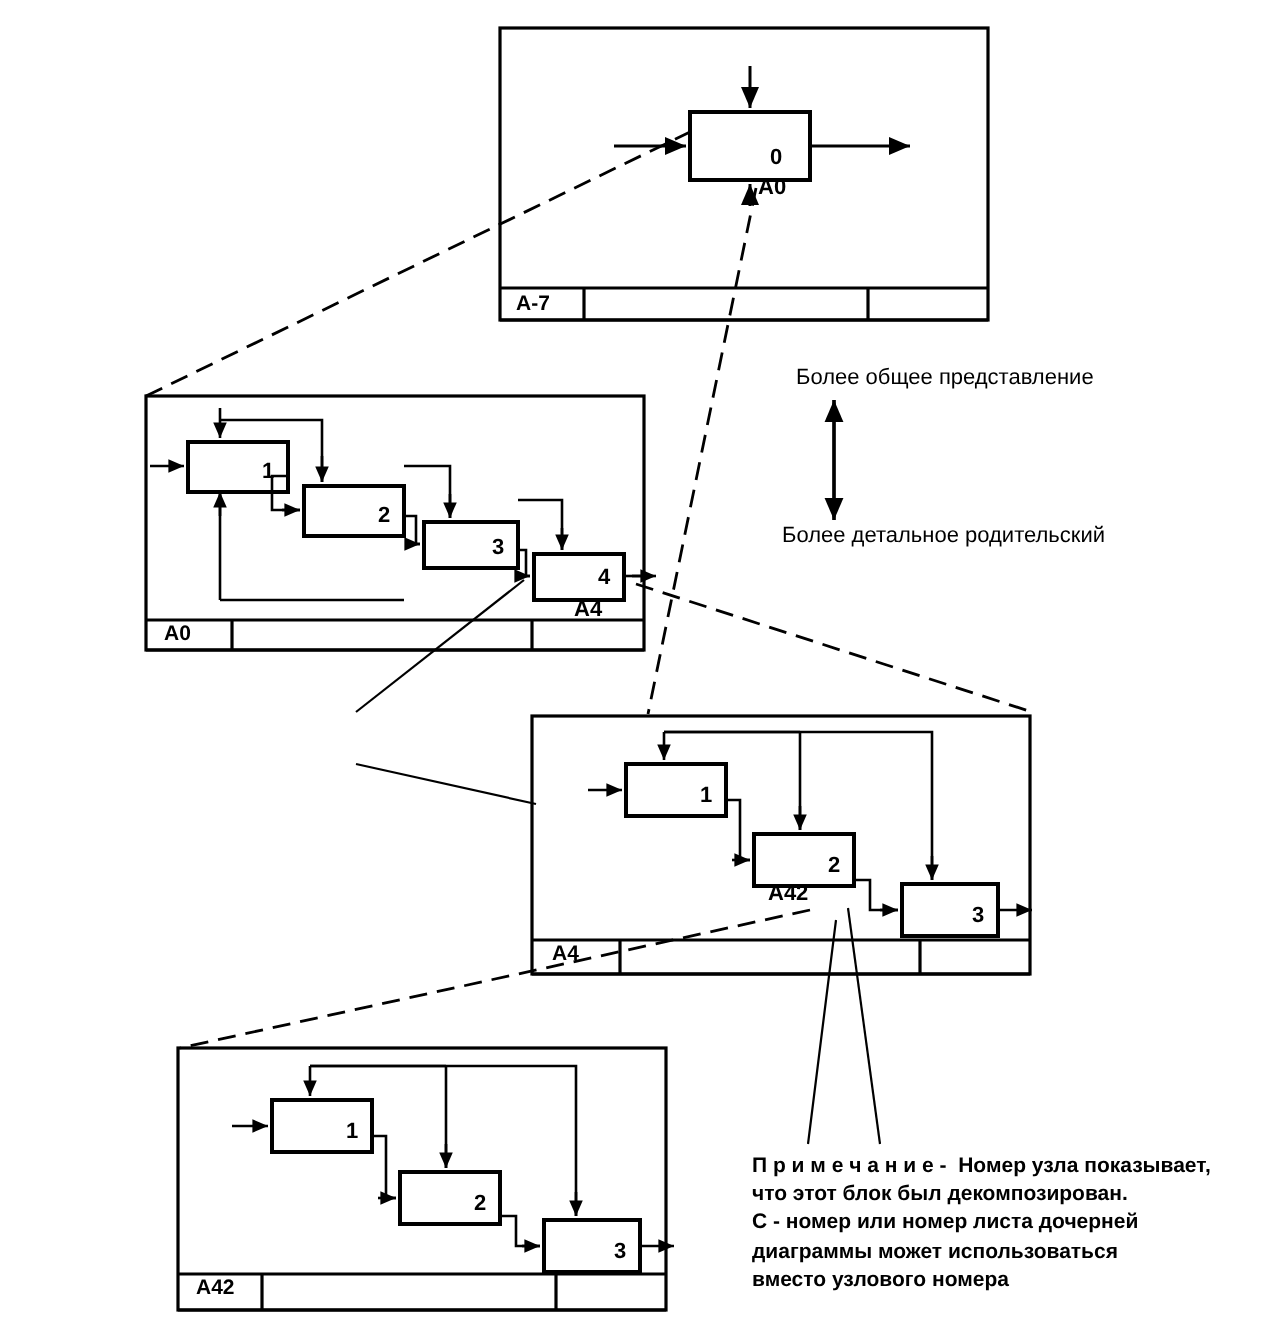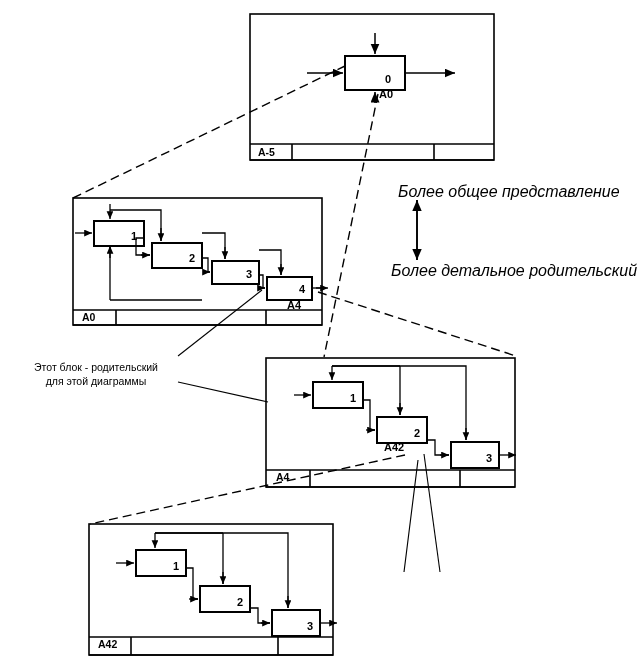--- a/index.html
+++ b/index.html
@@ -38,23 +38,22 @@
   }
   .ann {
     position: absolute;
     font-size: 10.5px;
     line-height: 1.35;
     text-align: center;
     white-space: pre;
   }
   .scale-lbl {
     position: absolute;
-    font-size: 16px;
-    white-space: pre;
-    font-style: italic;
+    font-size: 11px;
+    white-space: pre;
   }
   .boxnum {
     position: absolute;
     font-size: 11px;
     font-weight: bold;
     white-space: pre;
   }
   .nodenum {
     position: absolute;
     font-size: 11px;
@@ -207,21 +206,21 @@
     </g>
 
     <g stroke="#000" fill="none" stroke-width="1.1">
       <path d="M178,356 L262,290"></path>
       <path d="M178,382 L268,402"></path>
       <path d="M404,572 L418,460"></path>
       <path d="M440,572 L424,454"></path>
     </g>
   </svg>
 
-  <div class="sheetid" style="left:258px; top:146px;">A-5</div>
+  <div class="sheetid" style="left:258px; top:146px;">A-7</div>
   <div class="boxnum" style="left:385px; top:73px;">0</div>
   <div class="nodenum" style="left:379px; top:88px;">A0</div>
 
   <div class="sheetid" style="left:82px; top:311px;">A0</div>
   <div class="boxnum" style="left:131px; top:230px;">1</div>
   <div class="boxnum" style="left:189px; top:252px;">2</div>
   <div class="boxnum" style="left:246px; top:268px;">3</div>
   <div class="boxnum" style="left:299px; top:283px;">4</div>
   <div class="nodenum" style="left:287px; top:299px;">A4</div>
 
@@ -232,17 +231,20 @@
   <div class="nodenum" style="left:384px; top:441px;">A42</div>
 
   <div class="sheetid" style="left:98px; top:638px;">A42</div>
   <div class="boxnum" style="left:173px; top:560px;">1</div>
   <div class="boxnum" style="left:237px; top:596px;">2</div>
   <div class="boxnum" style="left:307px; top:620px;">3</div>
 
   <div class="scale-lbl" style="left:398px; top:183px;">Более общее представление</div>
   <div class="scale-lbl" style="left:391px; top:262px;">Более детальное родительский</div>
 
-  <div class="ann" style="left:16px; top:360px; width:160px;">Этот блок - родительский
-для этой диаграммы</div>
-
+
+  <div class="note-block" style="left:376px; top:576px; width:268px;">П р и м е ч а н и е -  Номер узла показывает,
+что этот блок был декомпозирован.
+С - номер или номер листа дочерней
+диаграммы может использоваться
+вместо узлового номера</div>
 
 </div>
 
 </body></html>

